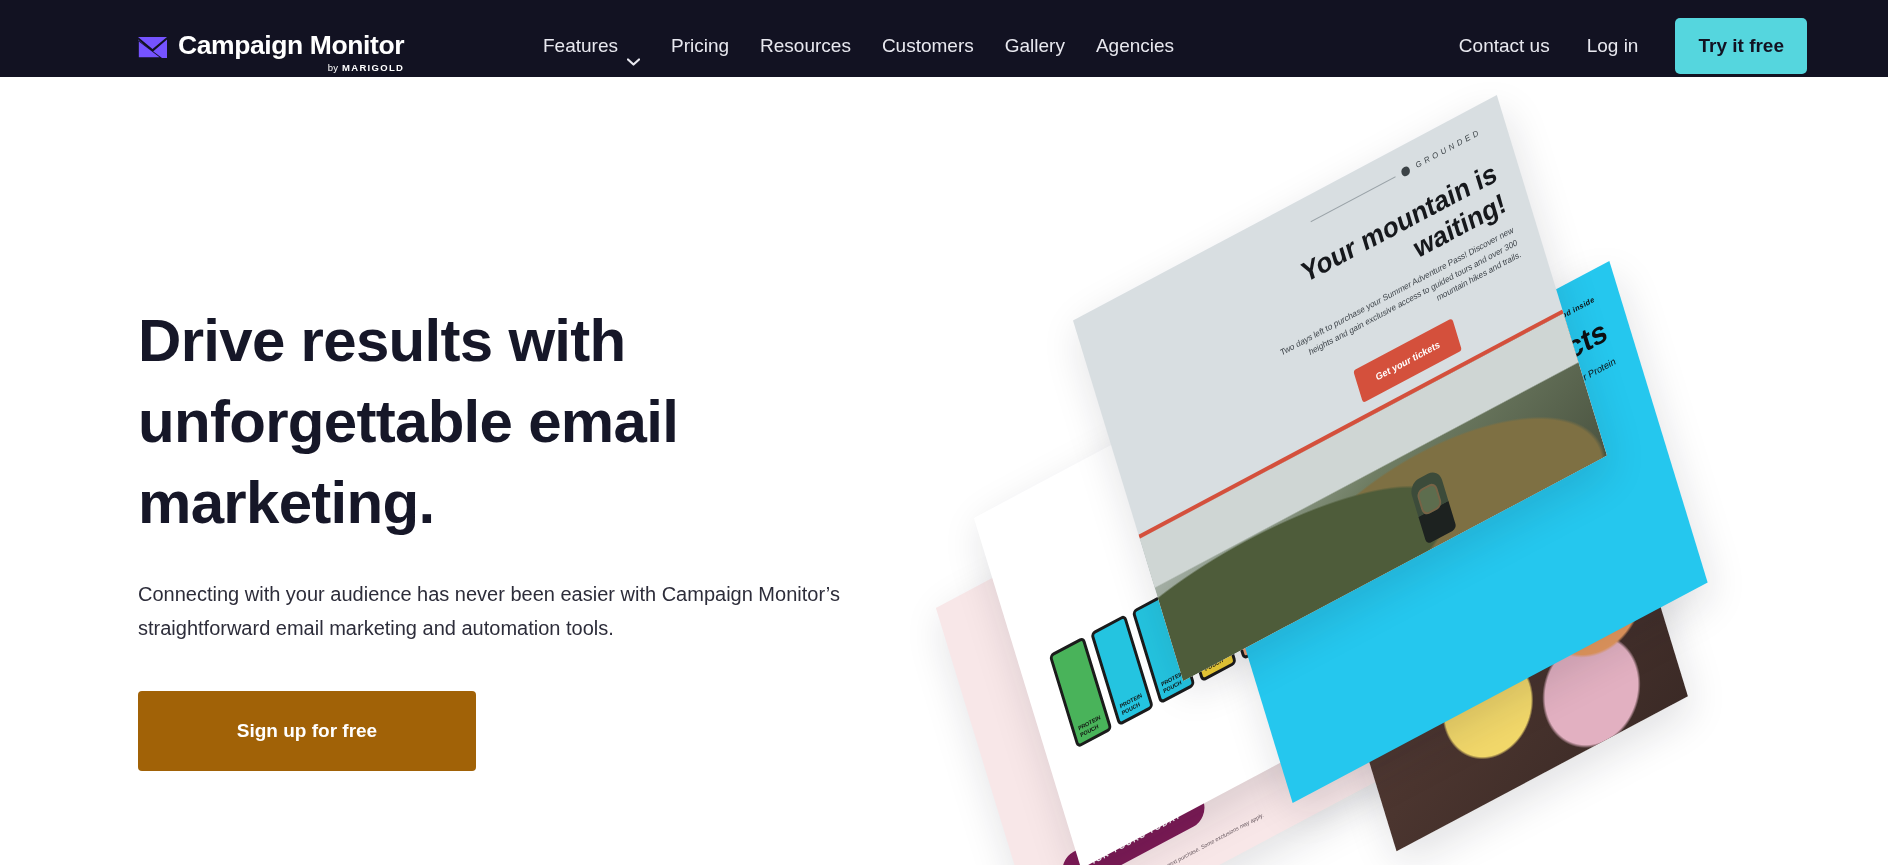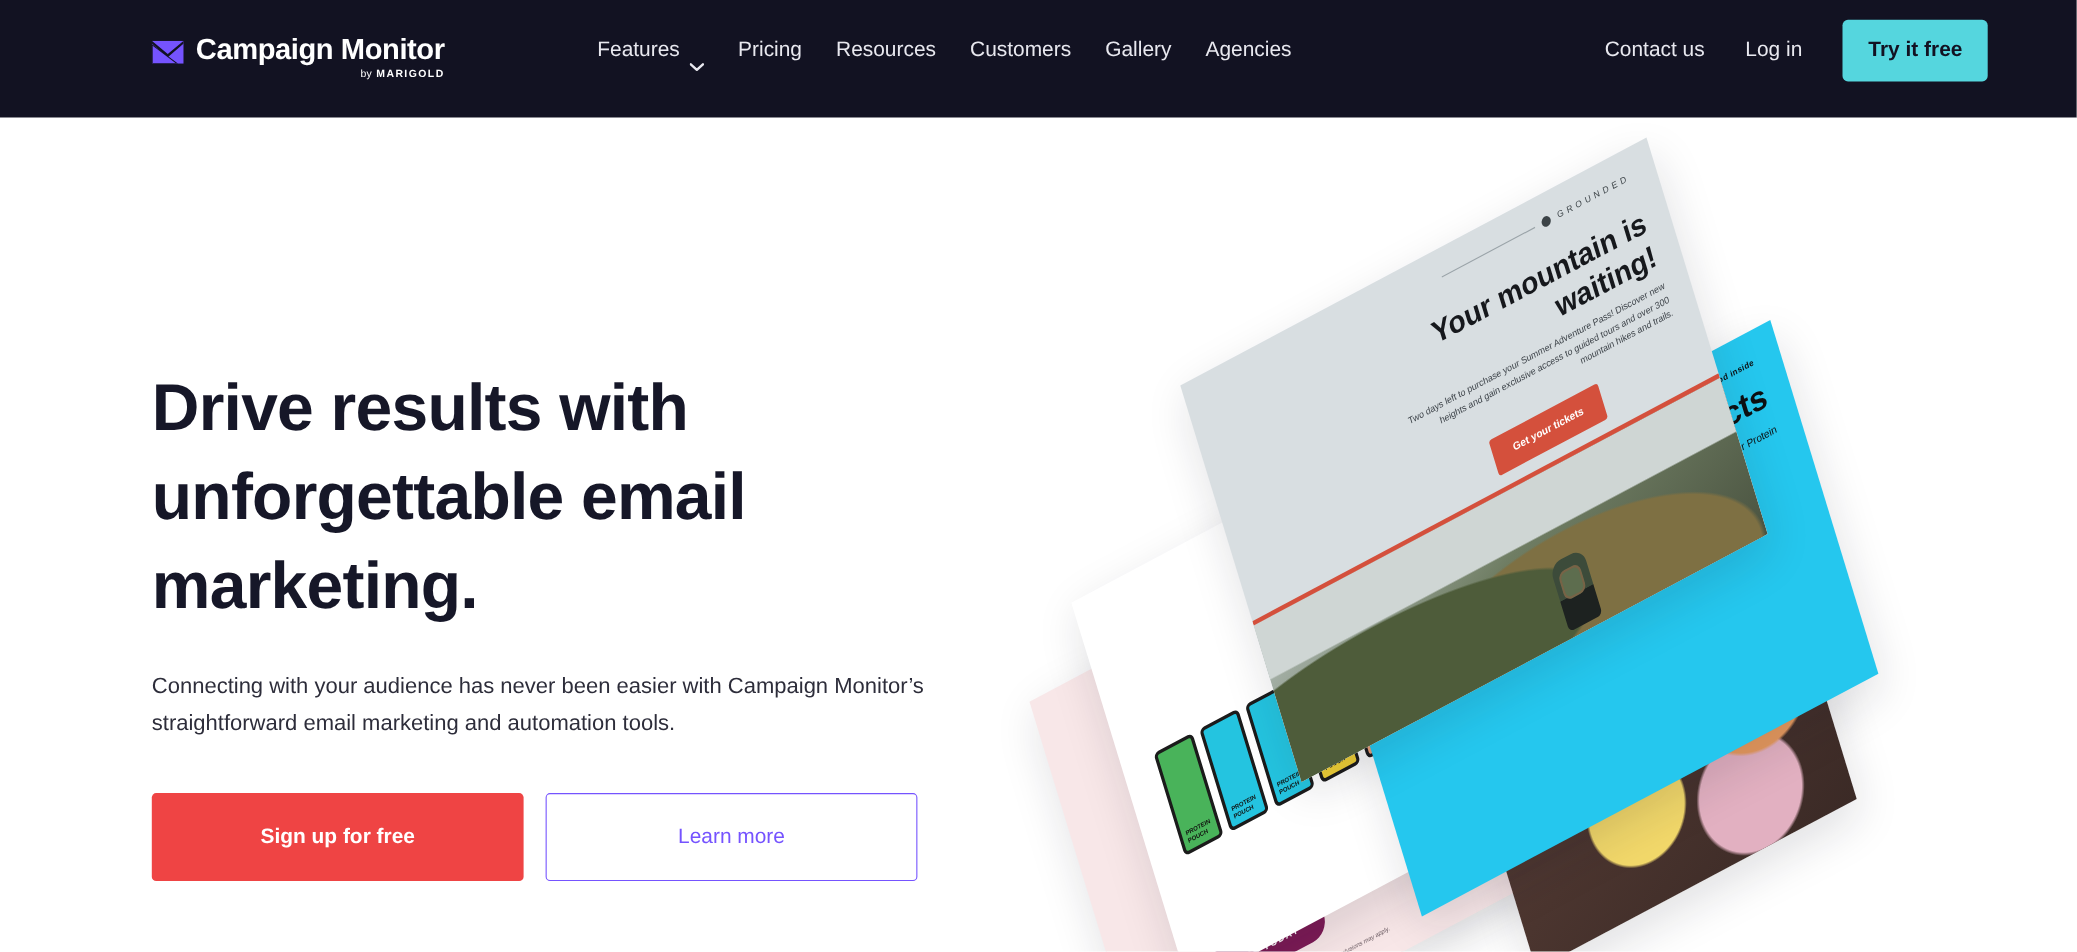--- a/index.html
+++ b/index.html
@@ -6,21 +6,21 @@
   html, body {
     width:1888px; height:865px;
     background:#ffffff;
     font-family:"Liberation Sans", sans-serif;
     overflow:hidden;
   }
 
   
   .navbar{
     position:relative;
-    width:1888px; height:107px;
+    width:1888px; height:77px;
     background:#121222;
     display:flex; align-items:center;
   }
   .brand{
     position:absolute; left:138px; top:30px;
     display:flex; align-items:flex-start; gap:11px;
     text-decoration:none;
   }
   .brand-mark{ width:29px; height:21px; margin-top:7px; position:relative; }
   .brand-text{ display:flex; flex-direction:column; align-items:flex-end; }
@@ -67,21 +67,21 @@
     color:#161728; font-size:60px; font-weight:700;
     line-height:81px; letter-spacing:-0.7px; margin:0;
   }
   .hero-sub{
     color:#2d2d3a; font-size:20px; line-height:34px;
     margin-top:34px; width:716px;
   }
   .hero-actions{ display:flex; gap:20px; margin-top:46px; }
   .btn-primary{
     width:338px; height:80px;
-    background:#ef4444; color:#ffffff;
+    background:#a16207; color:#ffffff;
     font-size:19px; font-weight:700;
     border:none; border-radius:4px; cursor:pointer;
     font-family:"Liberation Sans", sans-serif;
   }
   .btn-secondary{
     width:338px; height:80px;
     background:#ffffff; color:#7553ff;
     font-size:19px;
     border:1px solid #7553ff; border-radius:4px; cursor:pointer;
     font-family:"Liberation Sans", sans-serif;
@@ -286,21 +286,20 @@
   </div>
 </div>
 
 <div class="hero">
 
   <div class="hero-copy">
     <h1 class="hero-title">Drive results with unforgettable email marketing.</h1>
     <p class="hero-sub">Connecting with your audience has never been easier with Campaign Monitor’s straightforward email marketing and automation tools.</p>
     <div class="hero-actions">
       <button class="btn-primary">Sign up for free</button>
-      <button class="btn-secondary">Learn more</button>
     </div>
   </div>
 
   <div class="hero-art">
 
     <div class="card c-pink">
       <div class="card-inner">
         <div class="pk-title">
           <span>day</span><br>
           <span>er.</span>

